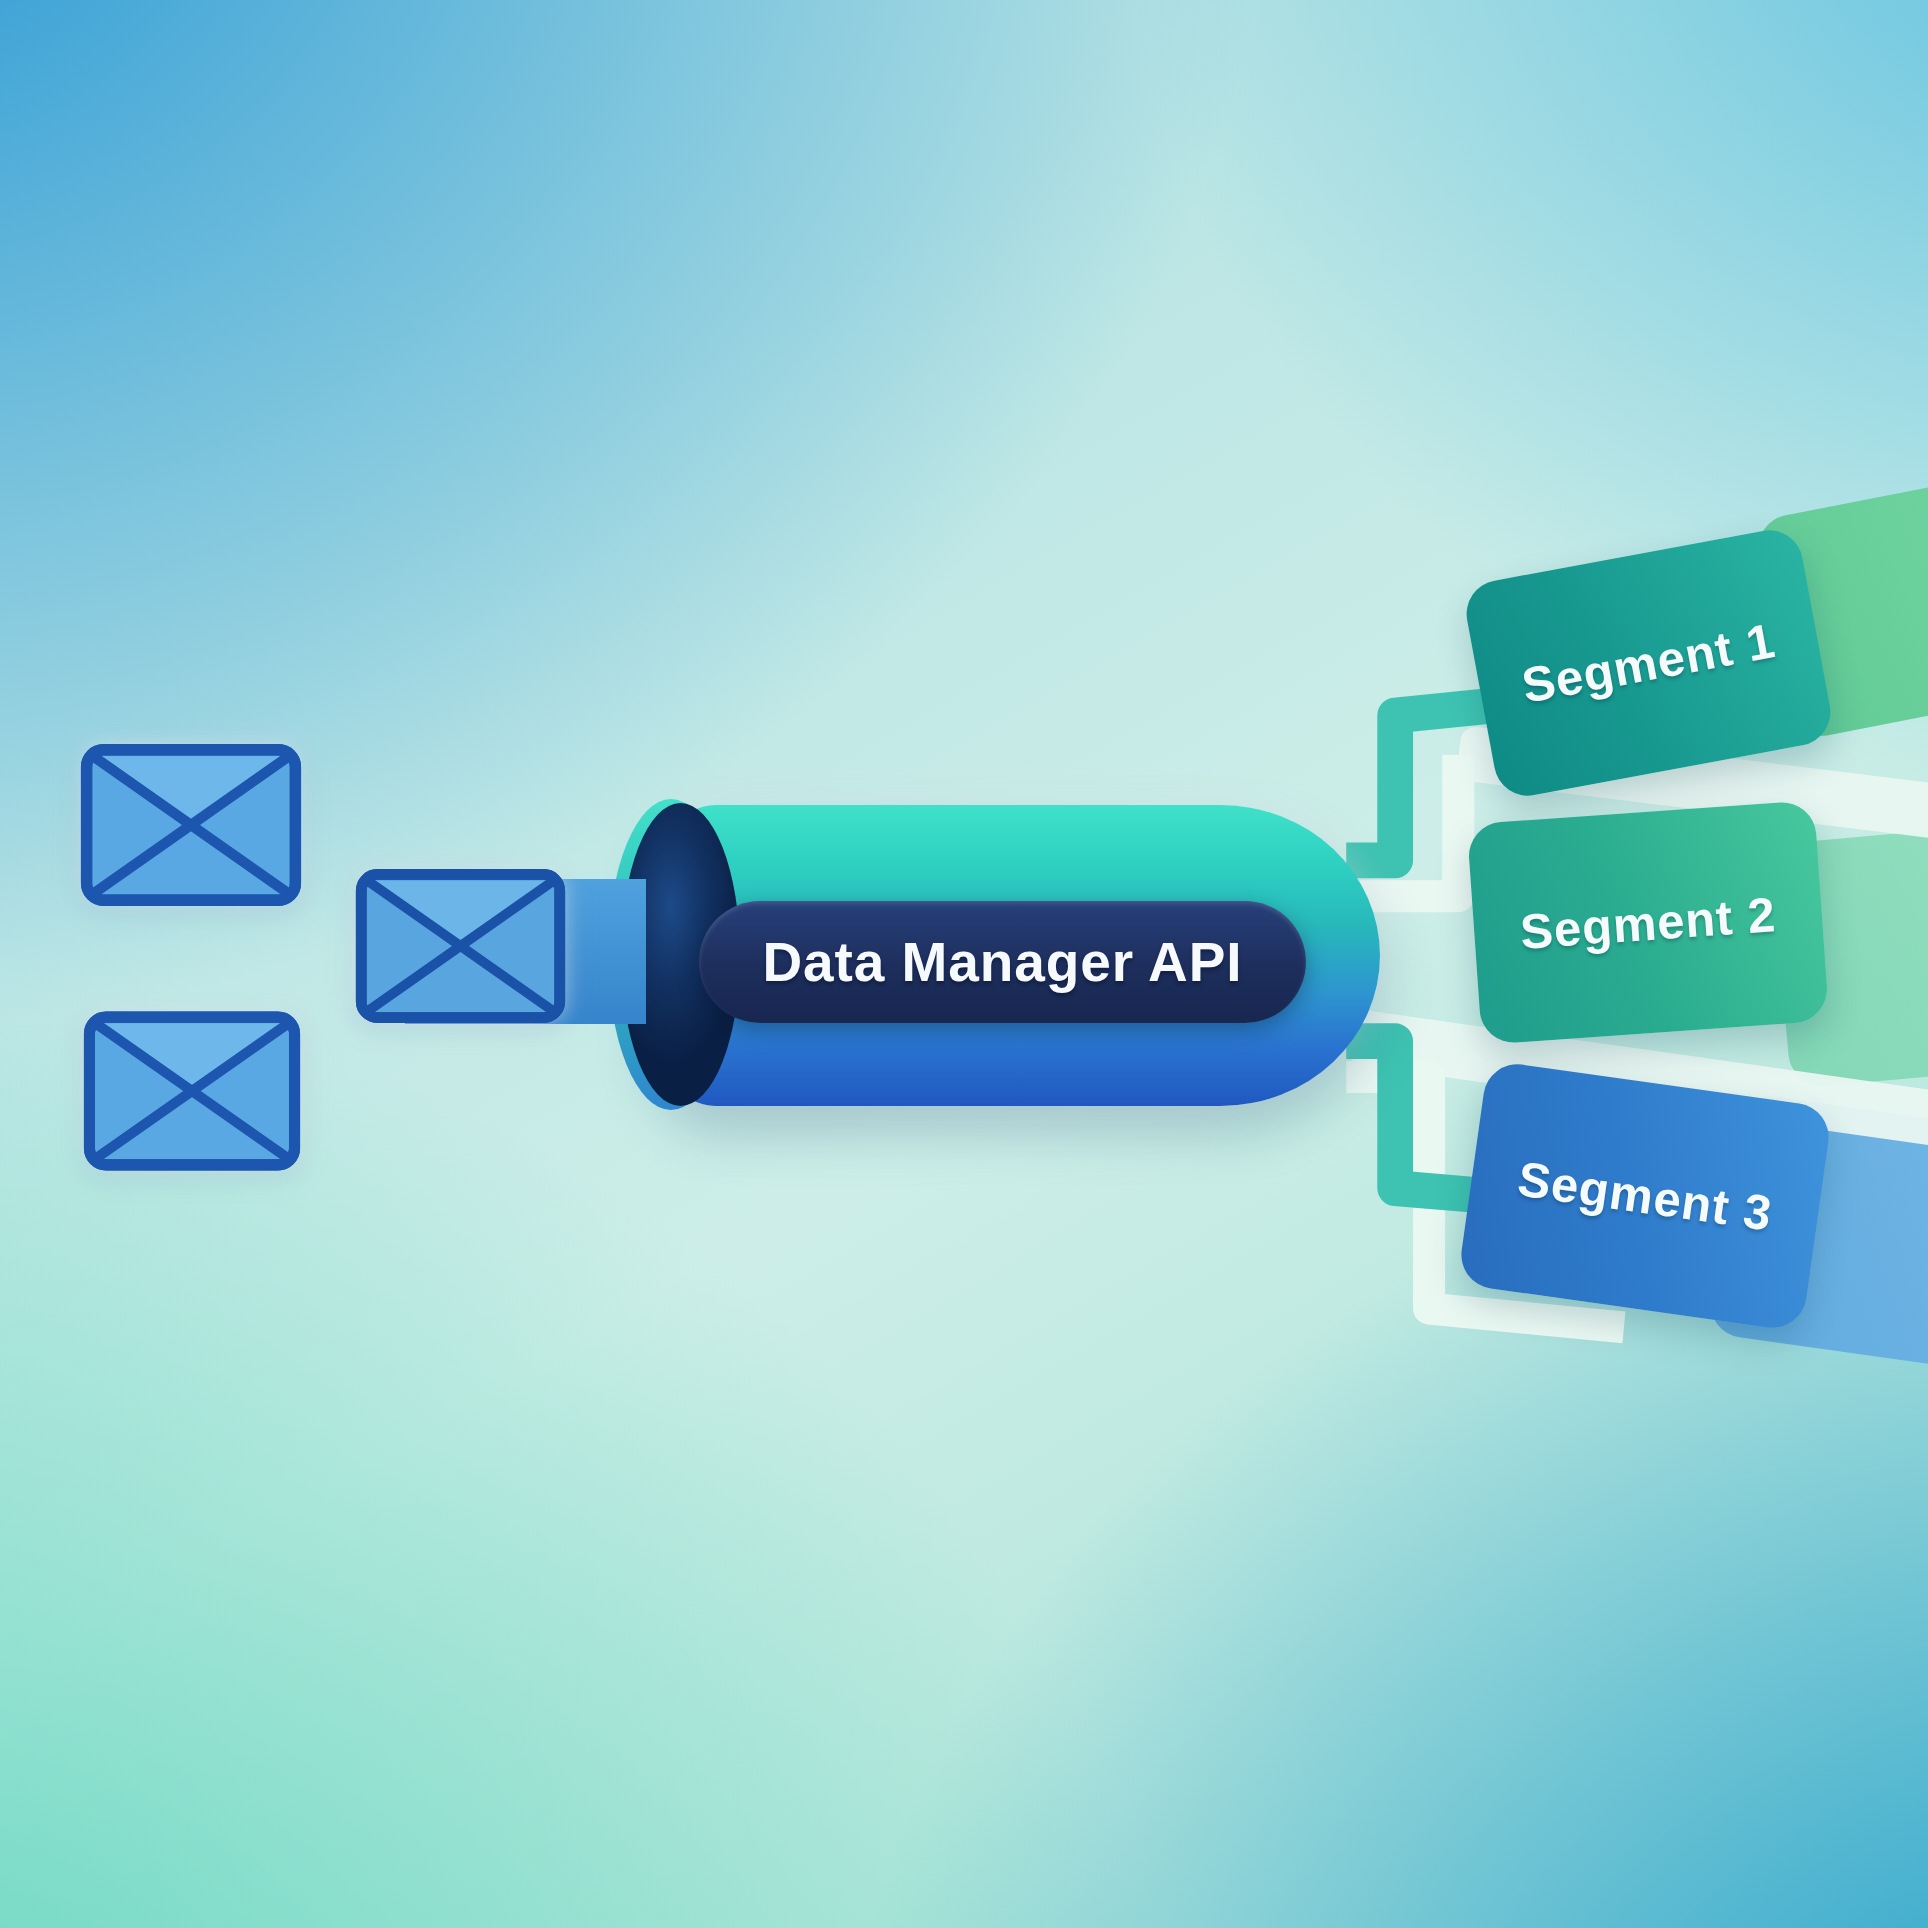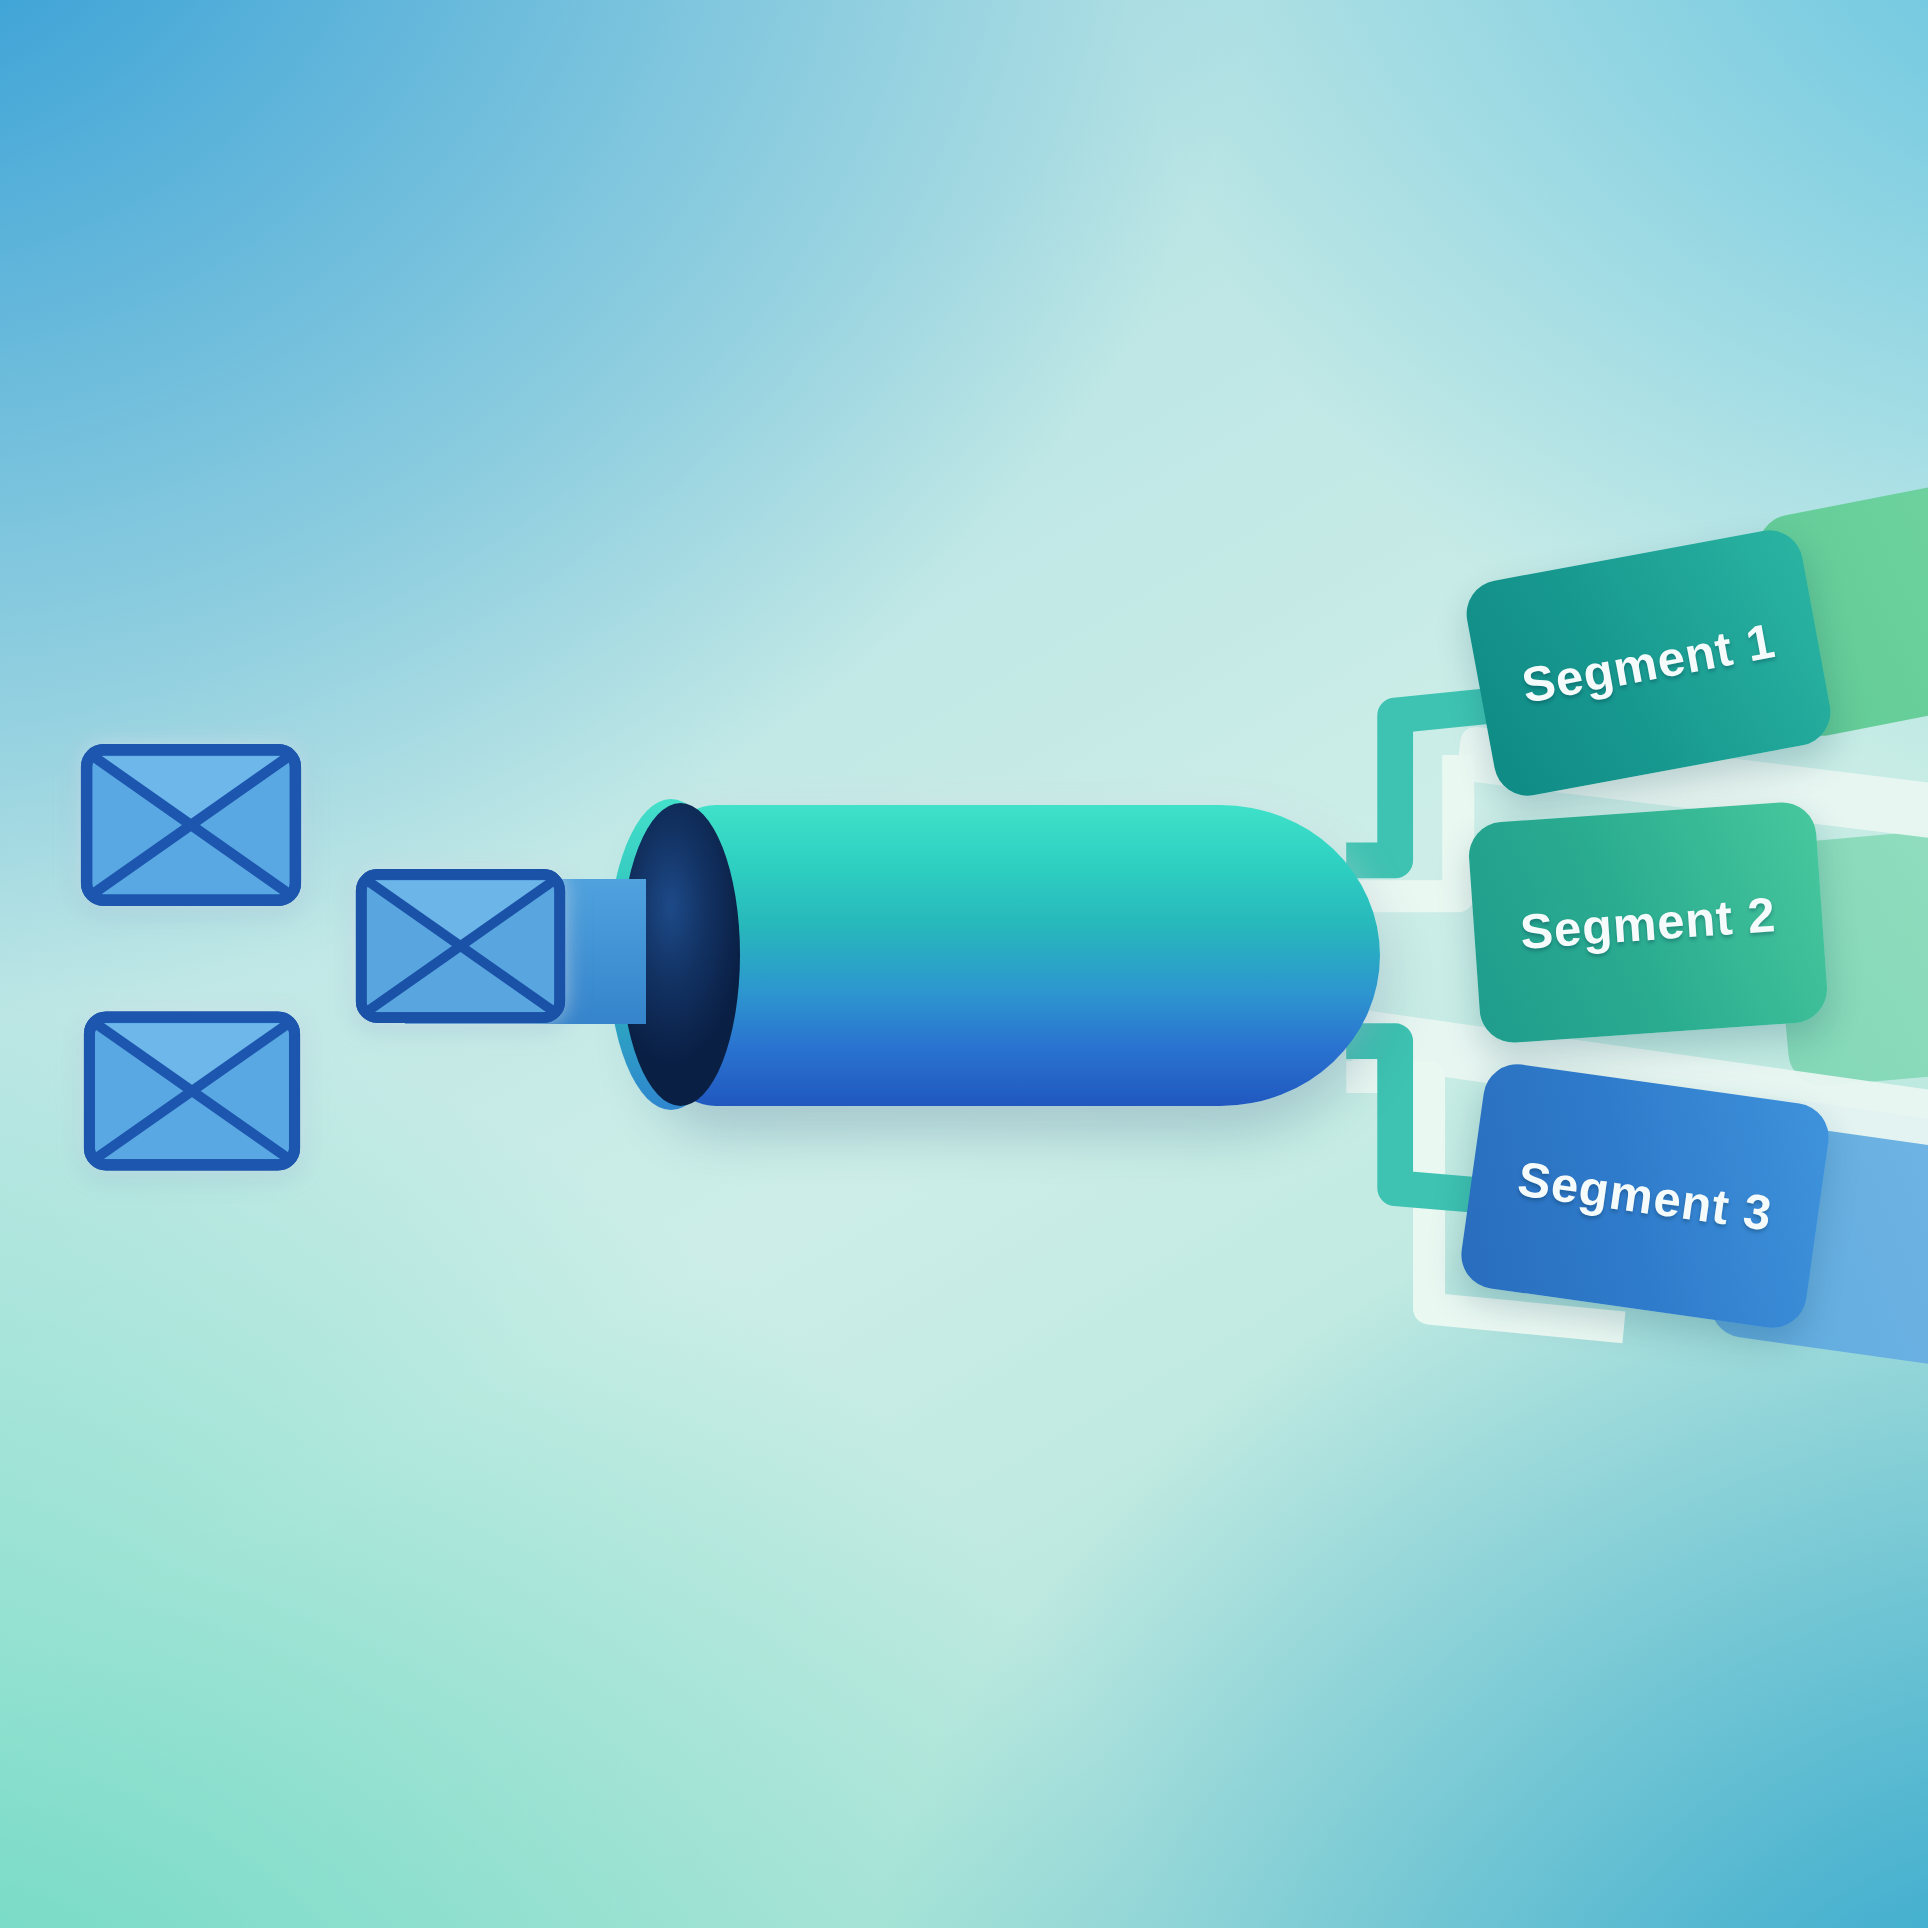--- a/index.html
+++ b/index.html
@@ -115,20 +115,23 @@
     <rect x="7" y="7" width="222" height="160" rx="18" fill="none" stroke="#1c56ae" stroke-width="12"></rect>
   </svg>
 
   <svg class="env env3" viewBox="0 0 236 174">
     <rect x="7" y="7" width="222" height="160" rx="18" fill="#58a5e0" stroke="#1a52a8" stroke-width="12"></rect>
     <polygon points="14,14 222,14 118,92" fill="#6cb5e8"></polygon>
     <path d="M14 14 L222 160 M222 14 L14 160" stroke="#1a52a8" stroke-width="11" stroke-linecap="round" fill="none"></path>
     <rect x="7" y="7" width="222" height="160" rx="18" fill="none" stroke="#1a52a8" stroke-width="12"></rect>
   </svg>
 
+  <div class="pill">
+    <span>Data Manager API</span>
+  </div>
 
   <div class="card front s1">
     <span>Segment 1</span>
   </div>
   <div class="card front s2">
     <span>Segment 2</span>
   </div>
   <div class="card front s3">
     <span>Segment 3</span>
   </div>

